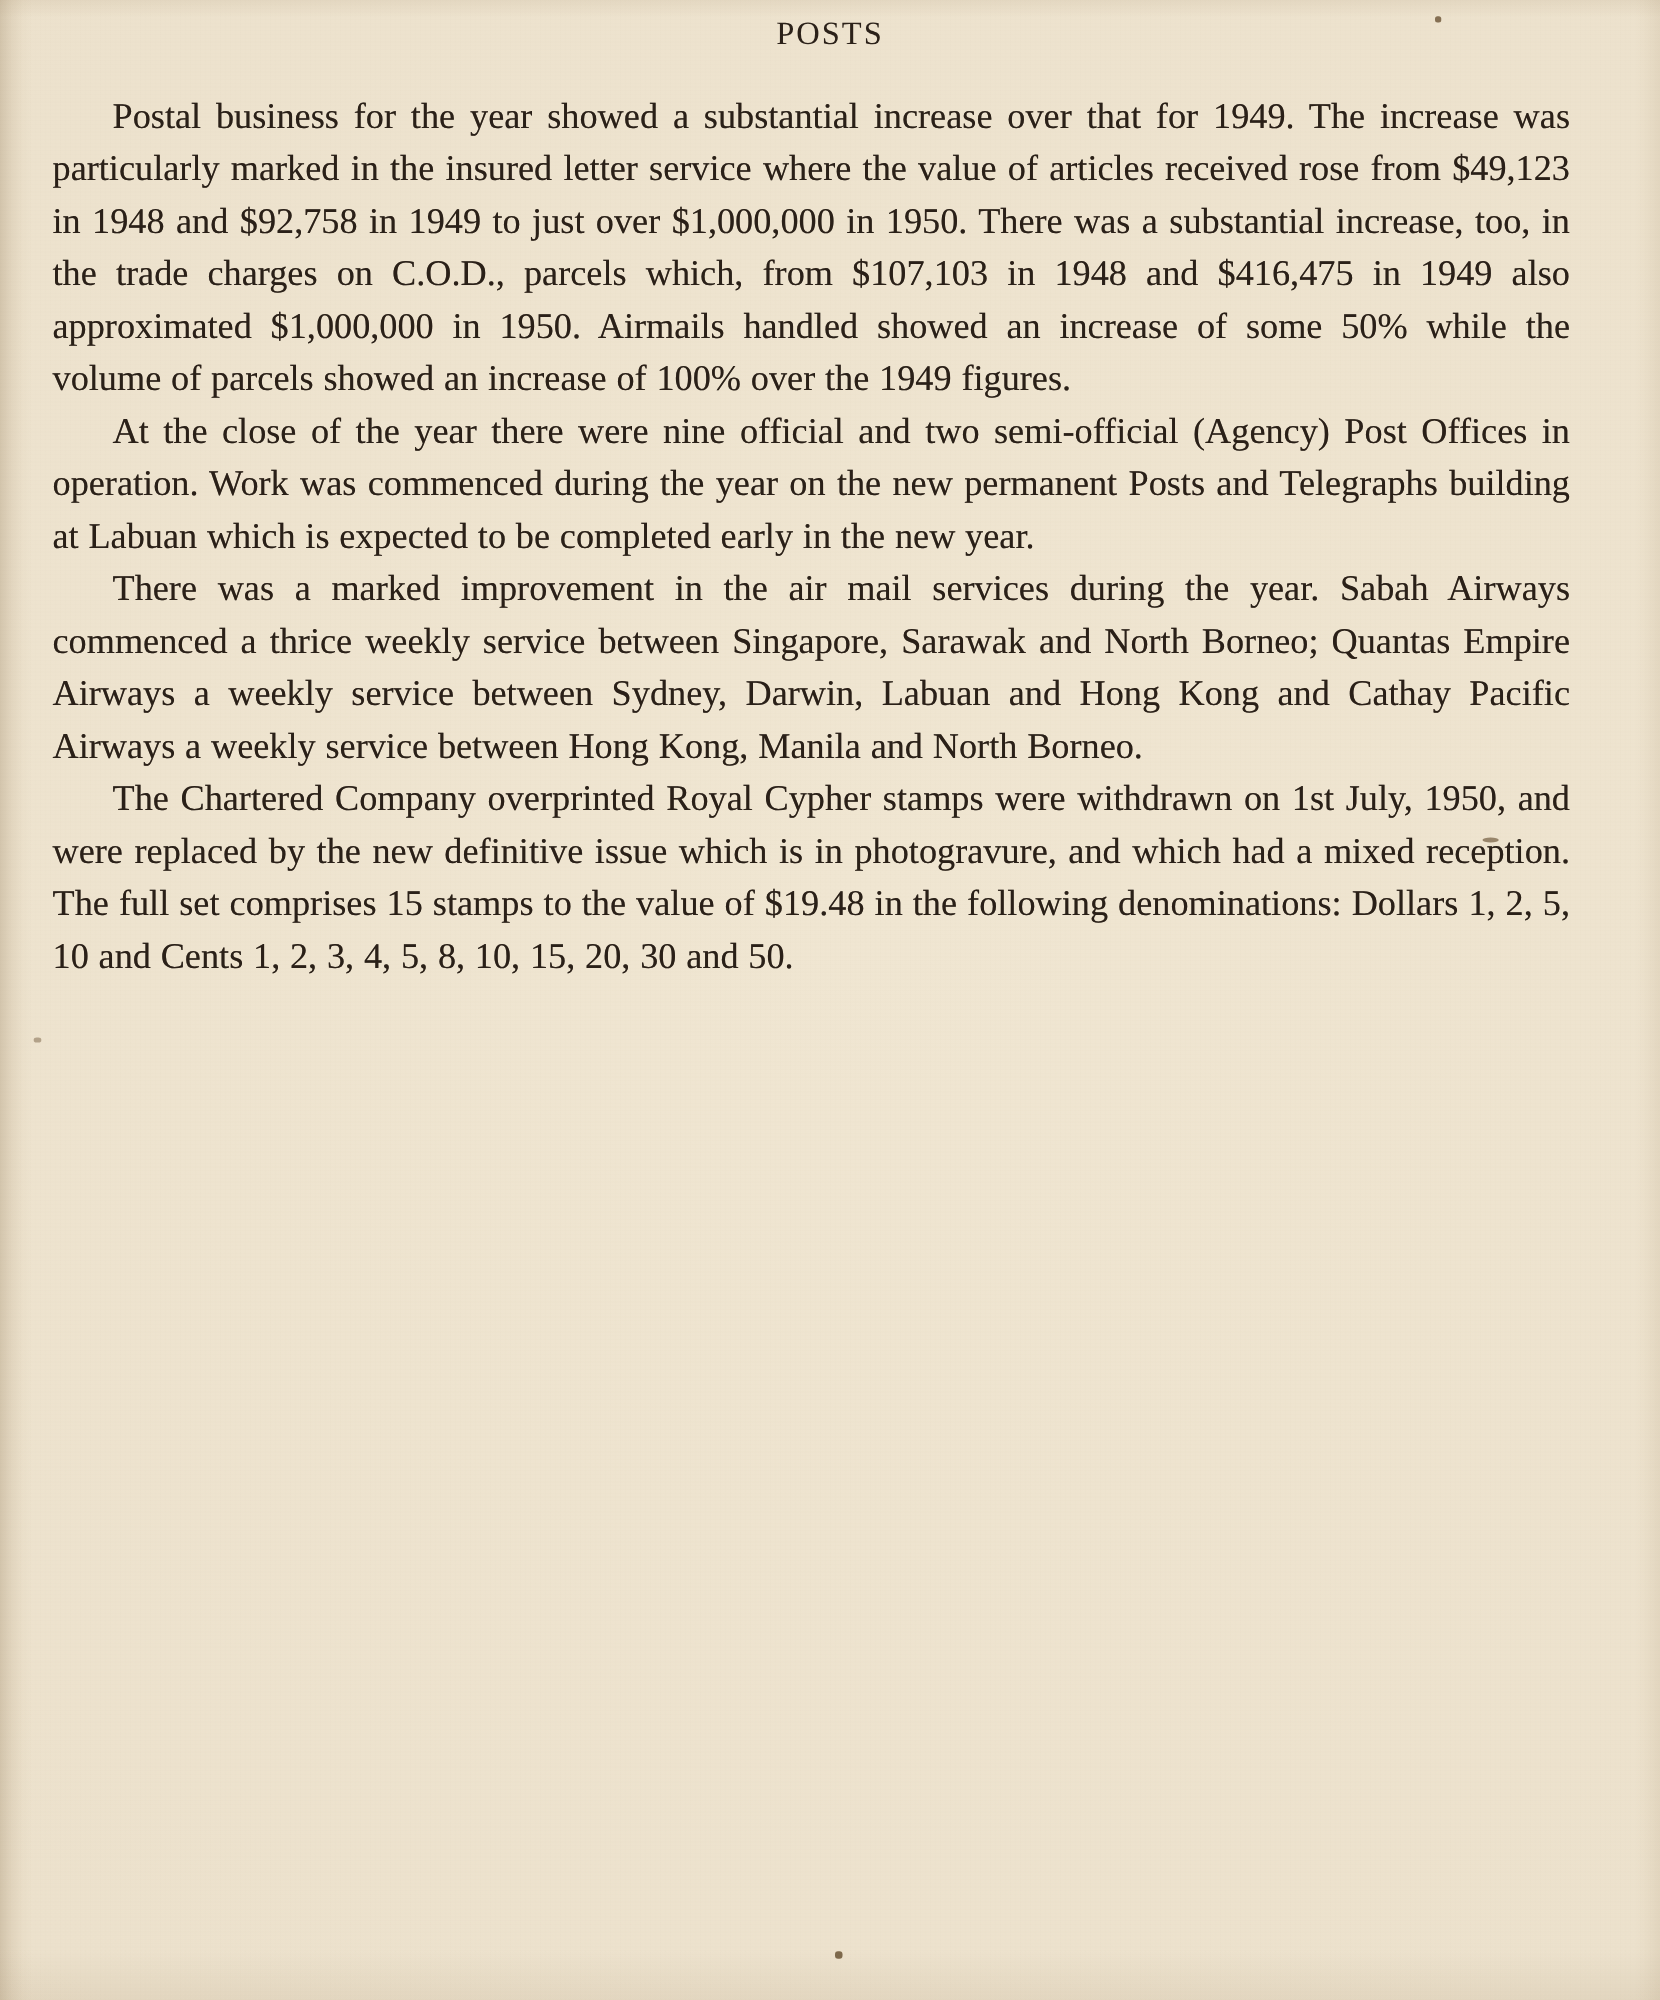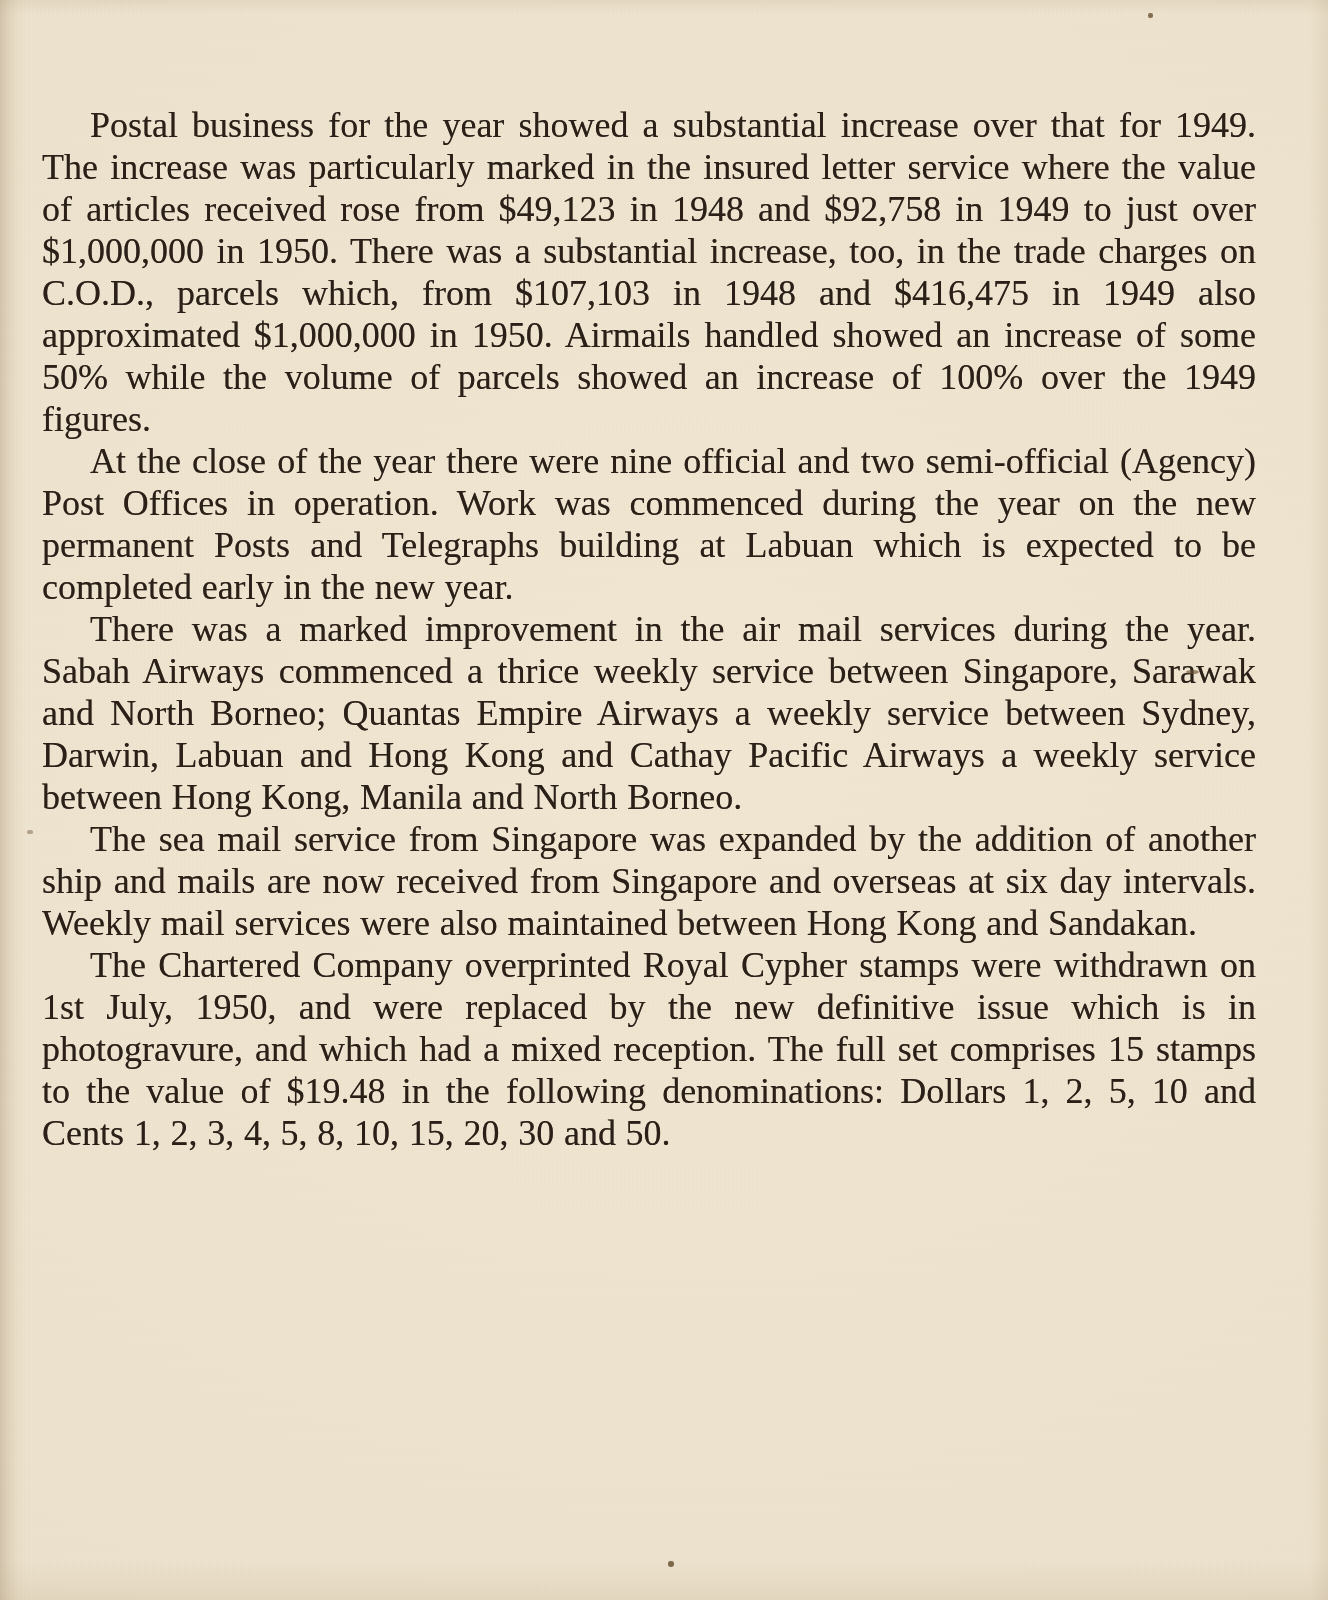--- a/index.html
+++ b/index.html
@@ -79,26 +79,25 @@
     color: #2b2119;
     font-family: "Liberation Serif", "DejaVu Serif", serif;
   }
 
   
   .textblock {
     position: absolute;
     top: 72px;
     left: 42px;
     width: 1214px;
-    font-size: 36px;
+    font-size: 29px;
     line-height: 42px;
     text-align: justify;
     text-justify: inter-word;
     color: #2a2018;
-    margin-top: 32px;
     -webkit-font-smoothing: antialiased;
   }
   .textblock p {
     margin: 0;
     text-indent: 48px;
     text-align: justify;
     word-spacing: 0.02em;
   }
   
   .textblock p:last-child {
@@ -169,26 +168,26 @@
 </head>
 <body>
 
 <div class="page">
 
   <div class="scan-gutter-top"></div>
   <div class="scan-gutter-left"></div>
   <div class="scan-gutter-right"></div>
   <div class="scan-gutter-bottom"></div>
 
+  <div class="running-head">POSTS</div>
 
   <div class="textblock">
     <p>Postal business for the year showed a substantial increase over that for 1949. The increase was particularly marked in the insured letter service where the value of articles received rose from $49,123 in 1948 and $92,758 in 1949 to just over $1,000,000 in 1950. There was a substantial increase, too, in the trade charges on C.O.D., parcels which, from $107,103 in 1948 and $416,475 in 1949 also approximated $1,000,000 in 1950. Airmails handled showed an increase of some 50% while the volume of parcels showed an increase of 100% over the 1949 figures.</p>
     <p>At the close of the year there were nine official and two semi-official (Agency) Post Offices in operation. Work was commenced during the year on the new permanent Posts and Telegraphs building at Labuan which is expected to be completed early in the new year.</p>
     <p>There was a marked improvement in the air mail services during the year. Sabah Airways commenced a thrice weekly service between Singapore, Sarawak and North Borneo; Quantas Empire Airways a weekly service between Sydney, Darwin, Labuan and Hong Kong and Cathay Pacific Airways a weekly service between Hong Kong, Manila and North Borneo.</p>
-    <p>The sea mail service from Singapore was expanded by the addition of another ship and mails are now received from Singapore and overseas at six day intervals. Weekly mail services were also maintained between Hong Kong and Sandakan.</p>
     <p>The Chartered Company overprinted Royal Cypher stamps were withdrawn on 1st July, 1950, and were replaced by the new definitive issue which is in photogravure, and which had a mixed reception. The full set comprises 15 stamps to the value of $19.48 in the following denominations: Dollars 1, 2, 5, 10 and Cents 1, 2, 3, 4, 5, 8, 10, 15, 20, 30 and 50.</p>
   </div>
 
   <div class="speck speck-top-right"></div>
   <div class="speck speck-mid-right"></div>
   <div class="speck speck-mid-left"></div>
   <div class="speck speck-small-a"></div>
 
   <div class="grain"></div>
 </div>

